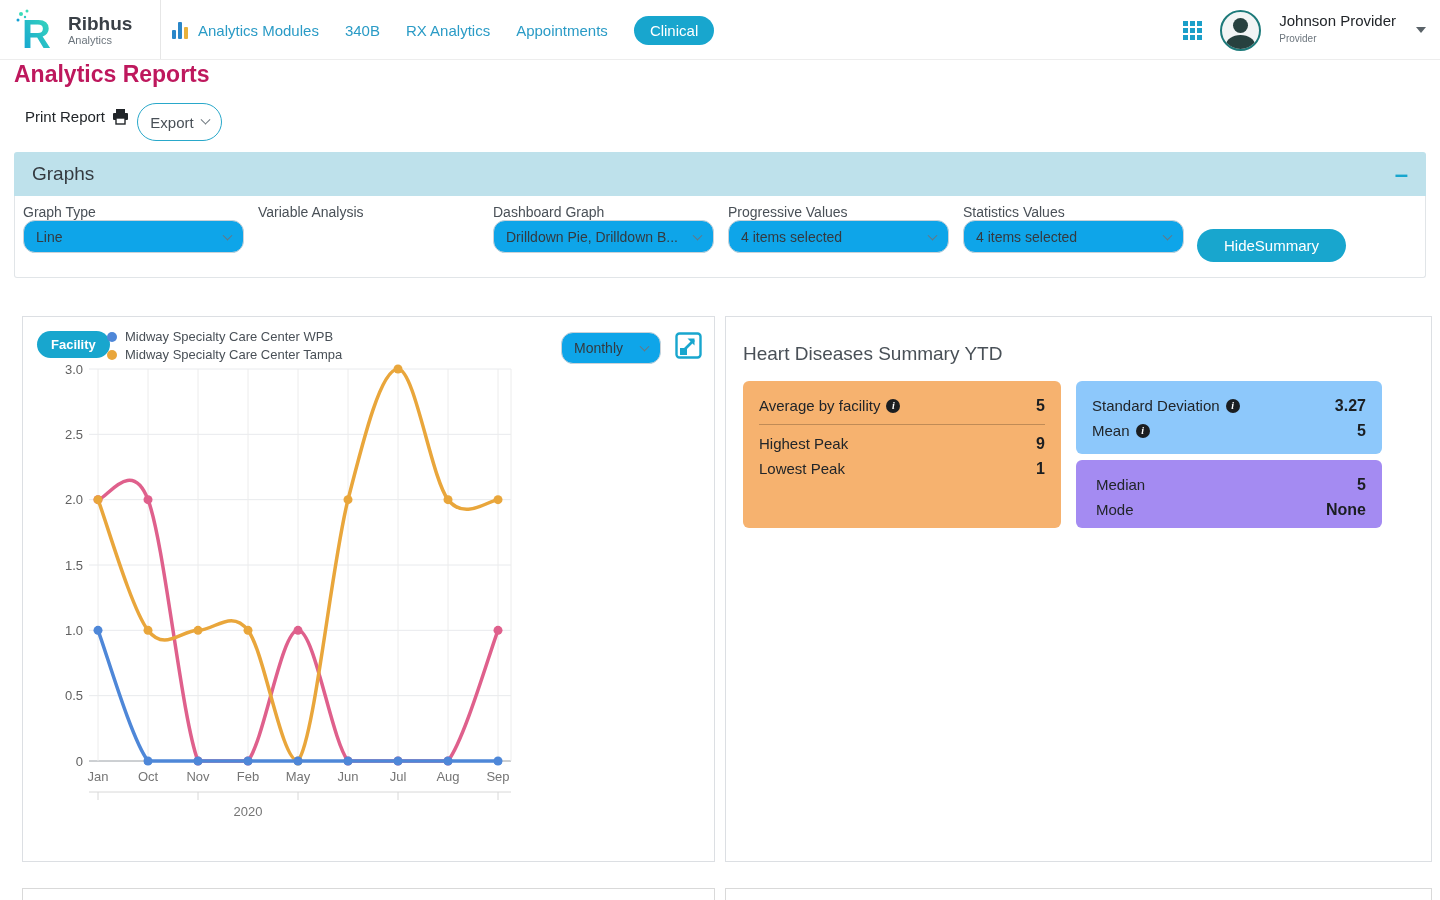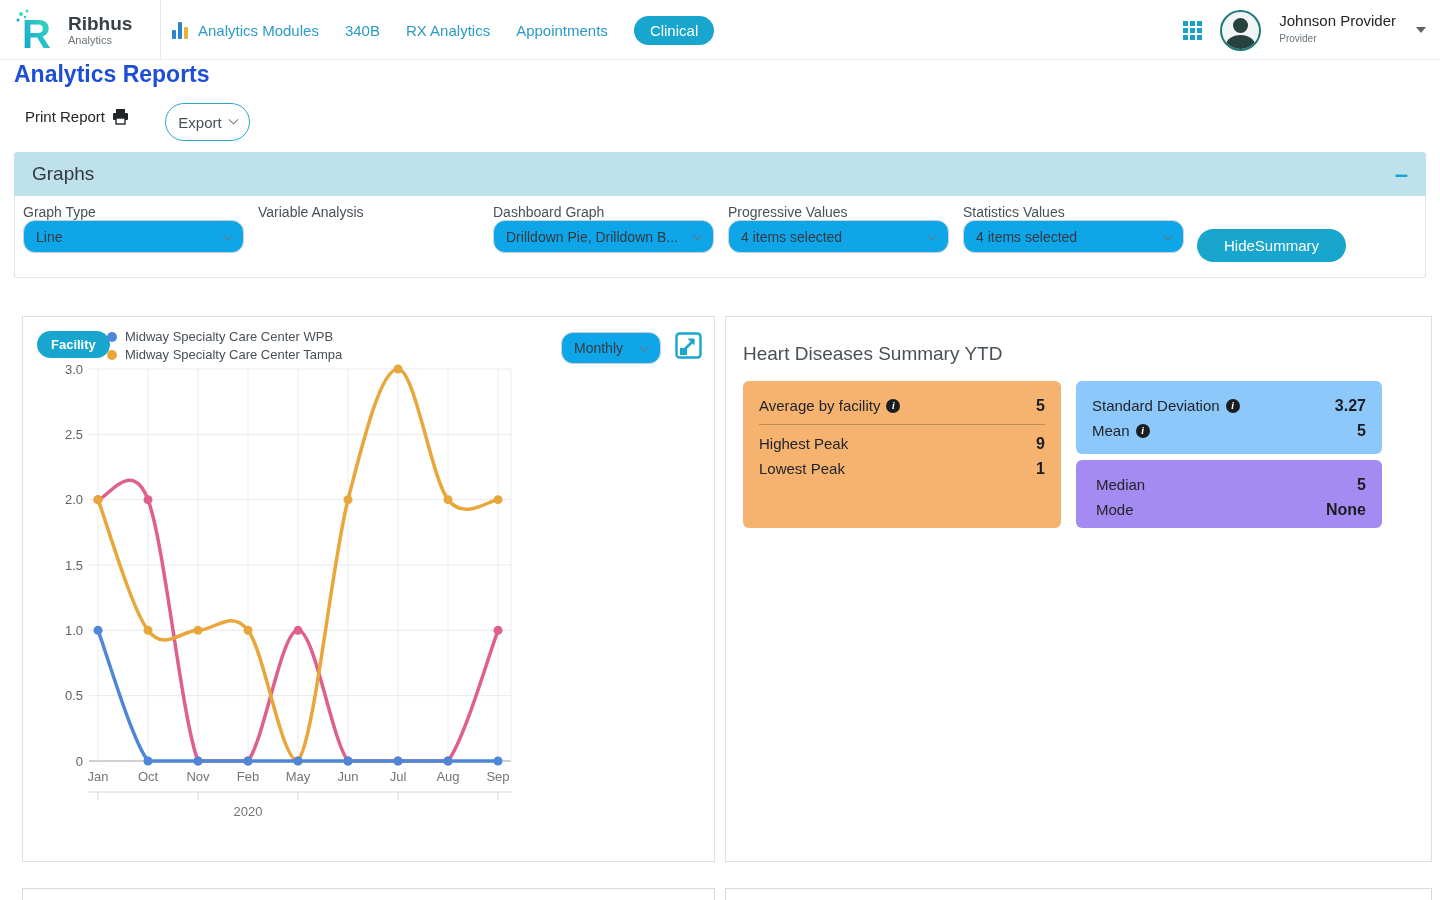--- a/index.html
+++ b/index.html
@@ -24,24 +24,24 @@
   .avatar { width:41px; height:41px; border-radius:50%; border:2px solid #1d7a7a; background:#f2f5f5; position:relative; overflow:hidden; }
   .avatar .head { position:absolute; left:11px; top:6px; width:15px; height:15px; border-radius:50%; background:#27413f; }
   .avatar .body { position:absolute; left:4px; top:23px; width:29px; height:20px; border-radius:50% 50% 0 0; background:#27413f; }
   .user-block { line-height:18px; }
   .user-name { font-size:15px; color:#212529; }
   .user-role { font-size:10px; color:#6c757d; }
   .caret-down { width:0; height:0; border-left:5px solid transparent; border-right:5px solid transparent;
                 border-top:6px solid #5a6268; margin-left:2px; cursor:pointer; }
 
   
-  .page-title { position:absolute; left:14px; top:61px; font-size:23px; font-weight:600; color:#1d4ed8; }
+  .page-title { position:absolute; left:14px; top:61px; font-size:23px; font-weight:600; color:#be185d; }
   .print-row { position:absolute; left:25px; top:108px; display:flex; align-items:center; gap:7px;
                font-size:15px; color:#212529; cursor:pointer; }
-  .export-btn { position:absolute; left:165px; top:103px; width:85px; height:38px; border:1px solid #29a8ca;
+  .export-btn { position:absolute; left:137px; top:103px; width:85px; height:38px; border:1px solid #29a8ca;
                 border-radius:19px; background:#fff; display:flex; align-items:center; justify-content:center;
                 gap:8px; font-size:15px; color:#495057; cursor:pointer; }
 
   
   .graphs-bar { position:absolute; left:14px; top:152px; width:1412px; height:44px; background:#bee1eb;
                 border-radius:3px 3px 0 0; display:flex; align-items:center; padding:16px 18px; }
   .graphs-bar .title { font-size:19px; color:#343a40; }
   .graphs-bar .collapse { margin-left:auto; color:#18a6ce; font-size:24px; font-weight:700; line-height:20px; cursor:pointer; }
   .filter-panel { position:absolute; left:14px; top:196px; width:1412px; height:82px; background:#fff;
                   border:1px solid #e1e5e8; border-top:none; border-radius:0 0 3px 3px; }

